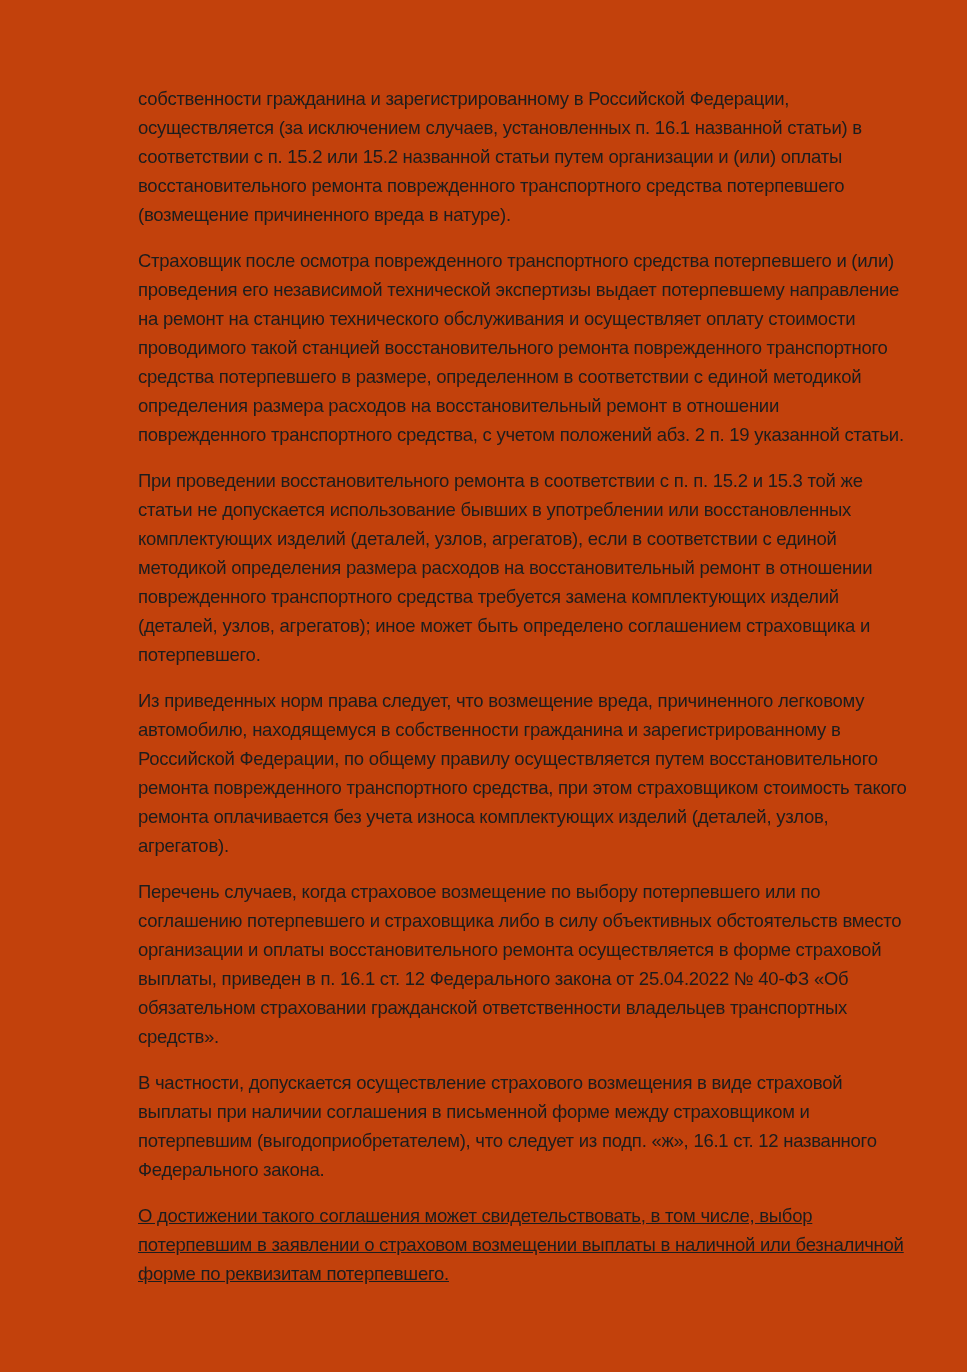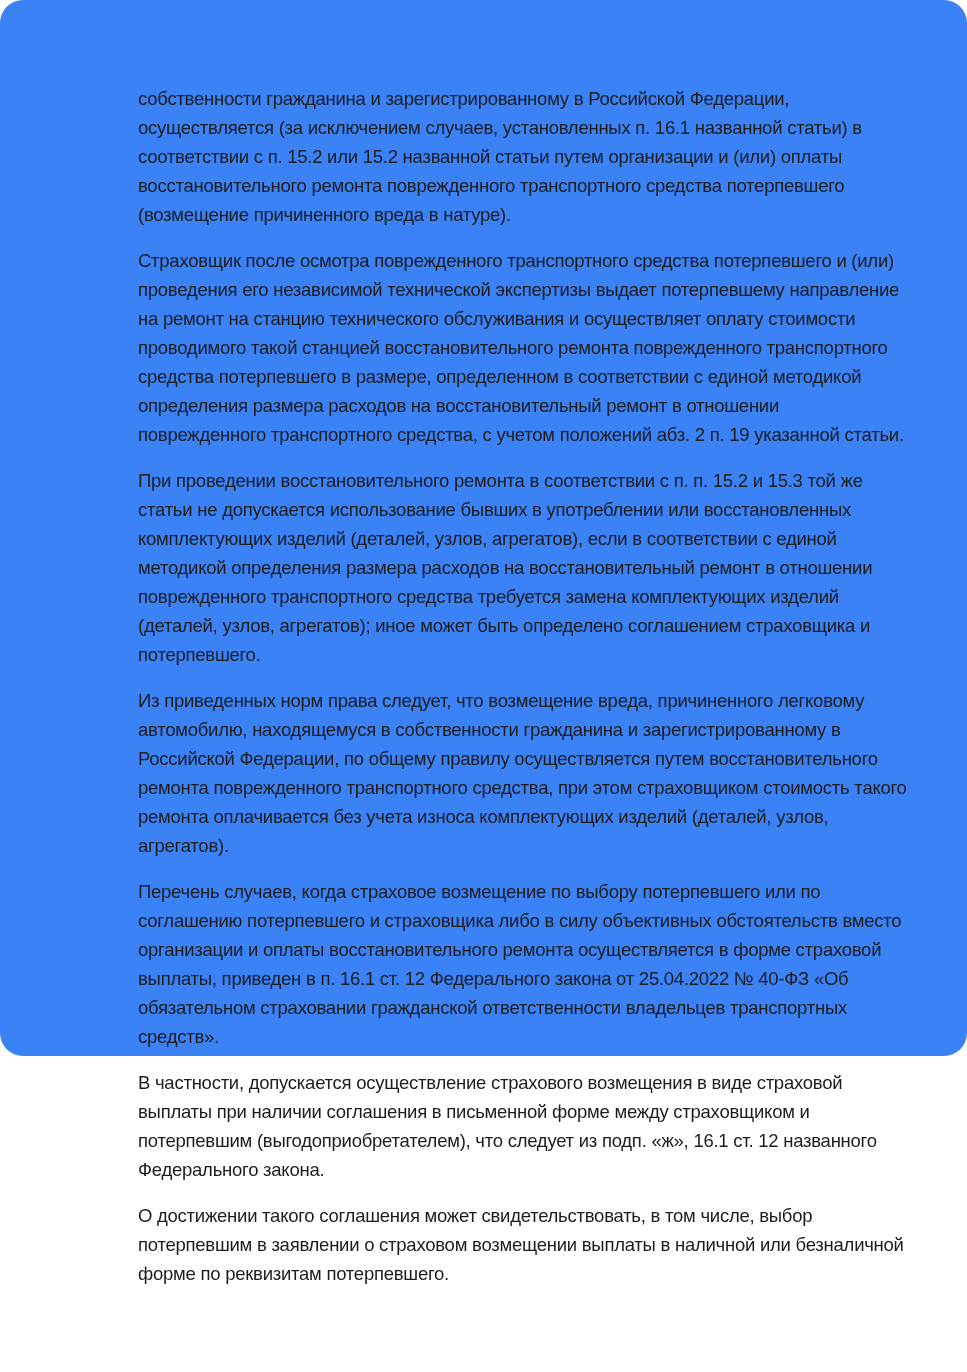--- a/index.html
+++ b/index.html
@@ -12,23 +12,22 @@
     height: 1372px;
     background: #ffffff;
     overflow: hidden;
     position: relative;
   }
   .page {
     position: absolute;
     left: 0;
     top: 0;
     width: 967px;
-    height: 1056px;
-    background: #3b82f6;
-    border-radius: 23px;
+    height: 1372px;
+    background: #c2410c;
   }
   .content {
     position: absolute;
     left: 138px;
     top: 84px;
     width: 772px;
   }
   .content p {
     margin: 0 0 17px 0;
     font-family: "Liberation Sans", "DejaVu Sans", sans-serif;
@@ -43,15 +42,15 @@
 <body style="background: rgb(255, 255, 255);">
 
 <div class="page">
   <div class="content">
     <p style="color: rgb(29, 29, 29);">собственности гражданина и зарегистрированному в Российской Федерации, осуществляется (за исключением случаев, установленных п. 16.1 названной статьи) в соответствии с п. 15.2 или 15.2 названной статьи путем организации и (или) оплаты восстановительного ремонта поврежденного транспортного средства потерпевшего (возмещение причиненного вреда в натуре).</p>
     <p style="color: rgb(29, 29, 29);">Страховщик после осмотра поврежденного транспортного средства потерпевшего и (или) проведения его независимой технической экспертизы выдает потерпевшему направление на ремонт на станцию технического обслуживания и осуществляет оплату стоимости проводимого такой станцией восстановительного ремонта поврежденного транспортного средства потерпевшего в размере, определенном в соответствии с единой методикой определения размера расходов на восстановительный ремонт в отношении поврежденного транспортного средства, с учетом положений абз. 2 п. 19 указанной статьи.</p>
     <p style="color: rgb(29, 29, 29);">При проведении восстановительного ремонта в соответствии с п. п. 15.2 и 15.3 той же статьи не допускается использование бывших в употреблении или восстановленных комплектующих изделий (деталей, узлов, агрегатов), если в соответствии с единой методикой определения размера расходов на восстановительный ремонт в отношении поврежденного транспортного средства требуется замена комплектующих изделий (деталей, узлов, агрегатов); иное может быть определено соглашением страховщика и потерпевшего.</p>
     <p style="color: rgb(29, 29, 29);">Из приведенных норм права следует, что возмещение вреда, причиненного легковому автомобилю, находящемуся в собственности гражданина и зарегистрированному в Российской Федерации, по общему правилу осуществляется путем восстановительного ремонта поврежденного транспортного средства, при этом страховщиком стоимость такого ремонта оплачивается без учета износа комплектующих изделий (деталей, узлов, агрегатов).</p>
     <p style="color: rgb(29, 29, 29);">Перечень случаев, когда страховое возмещение по выбору потерпевшего или по соглашению потерпевшего и страховщика либо в силу объективных обстоятельств вместо организации и оплаты восстановительного ремонта осуществляется в форме страховой выплаты, приведен в п. 16.1 ст. 12 Федерального закона от 25.04.2022 № 40-ФЗ «Об обязательном страховании гражданской ответственности владельцев транспортных средств».</p>
     <p style="color: rgb(29, 29, 29); margin-top: 17px;">В частности, допускается осуществление страхового возмещения в виде страховой выплаты при наличии соглашения в письменной форме между страховщиком и потерпевшим (выгодоприобретателем), что следует из подп. «ж», 16.1 ст. 12 названного Федерального закона.</p>
-    <p style="color: rgb(29, 29, 29);">О достижении такого соглашения может свидетельствовать, в том числе, выбор потерпевшим в заявлении о страховом возмещении выплаты в наличной или безналичной форме по реквизитам потерпевшего.</p>
+    <p style="color: rgb(29, 29, 29); text-decoration: underline;">О достижении такого соглашения может свидетельствовать, в том числе, выбор потерпевшим в заявлении о страховом возмещении выплаты в наличной или безналичной форме по реквизитам потерпевшего.</p>
   </div>
 </div>
 
 </body></html>

